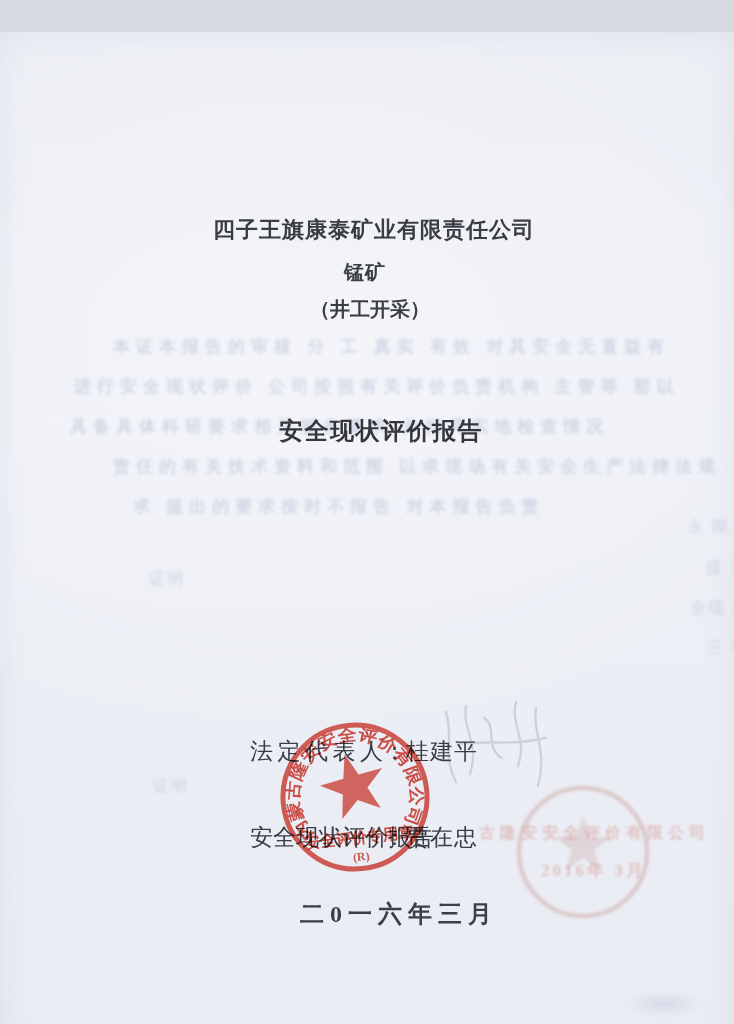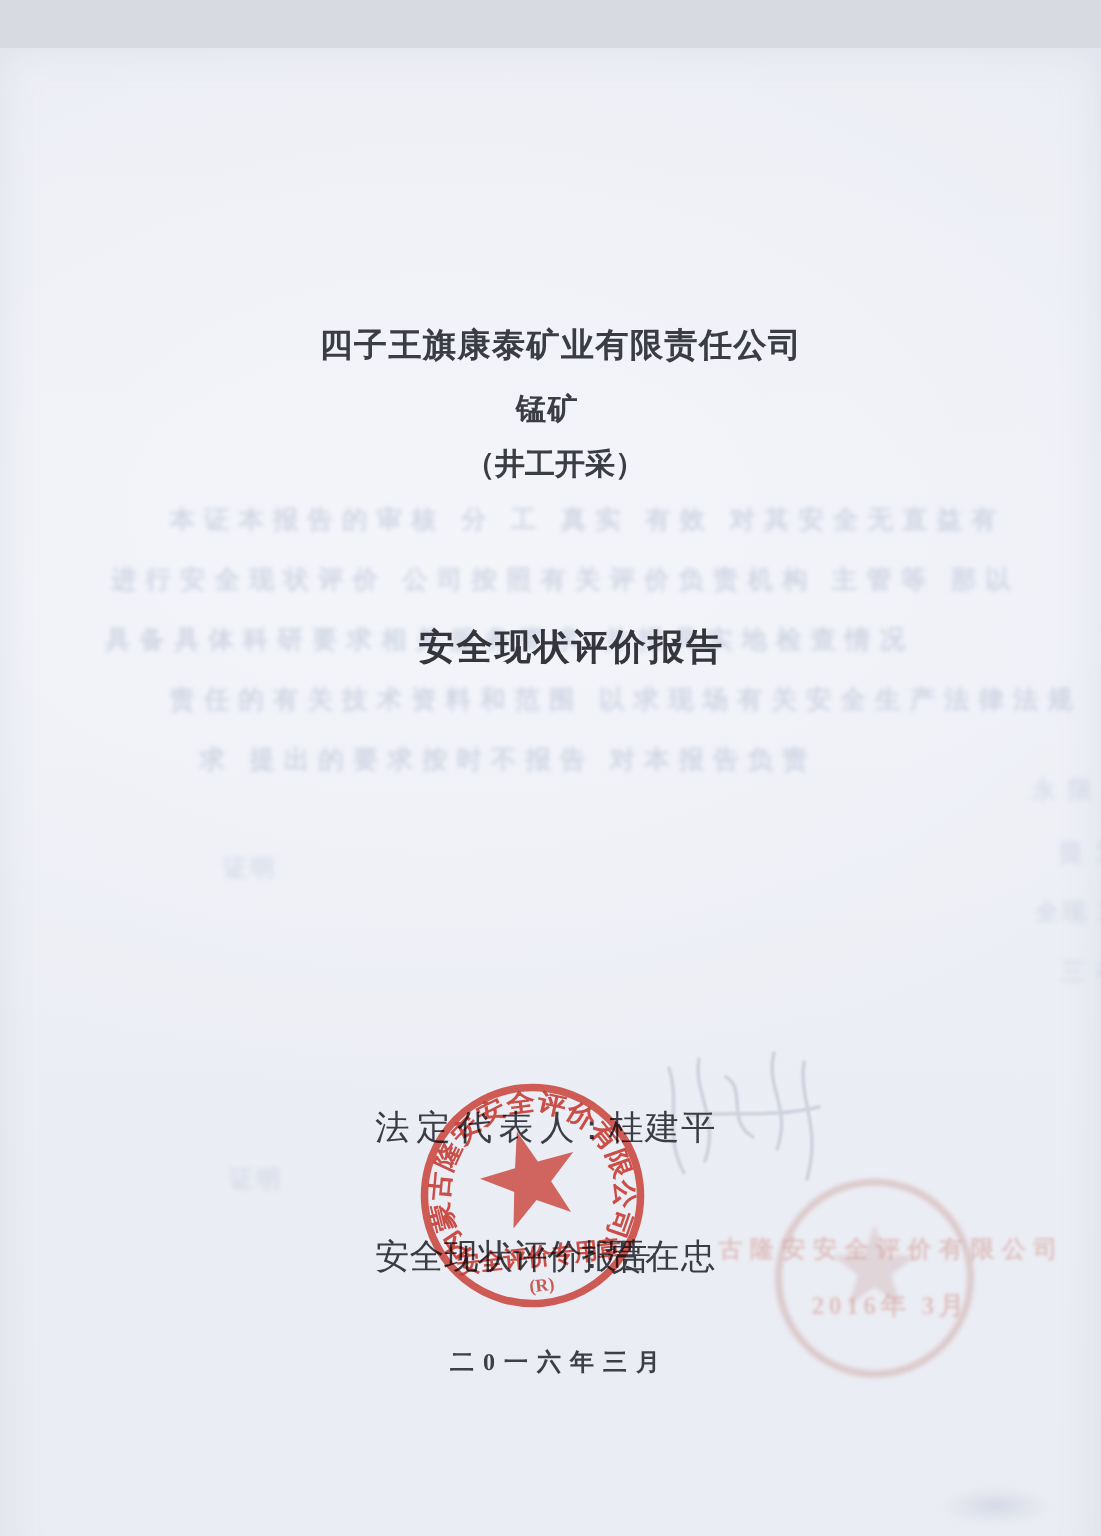--- a/index.html
+++ b/index.html
@@ -20,21 +20,21 @@
   
   .ink{color:#3b3d44;}
   .company-line{top:183px;left:0;width:734px;text-align:center;transform:translateX(7px);
     font-size:22px;font-weight:bold;letter-spacing:1px;}
   .mine-line{top:227px;left:0;width:734px;text-align:center;transform:translateX(-2px);
     font-size:20px;font-weight:bold;letter-spacing:1px;}
   .method-line{top:264px;left:0;width:734px;text-align:center;transform:translateX(3px);
     font-size:20px;font-weight:bold;}
   .report-title{top:383px;left:0;width:734px;text-align:center;transform:translateX(14px);
     font-size:24px;font-weight:bold;letter-spacing:1.5px;color:#34363c;}
-  .date-line{top:866px;left:300px;font-size:16px;font-weight:bold;letter-spacing:6px;color:#3d3f46;}
+  .date-line{top:866px;left:300px;font-size:24px;font-weight:bold;letter-spacing:6px;color:#3d3f46;}
   
   .sig-row{left:250px;font-size:23px;font-weight:normal;color:#3b3d44;}
   .sig-row .role{display:inline-block;width:133px;text-align:justify;text-align-last:justify;vertical-align:top;}
   .sig-row .name{letter-spacing:1px;}
   
   .ghost{color:#b9c1d6;opacity:.55;filter:blur(1.4px);font-size:17px;font-weight:bold;letter-spacing:6px;}
   .ghost-sm{color:#bfc7da;opacity:.45;filter:blur(1.6px);font-size:16px;font-weight:bold;letter-spacing:2px;}
   .ghost-red{color:#d49a93;opacity:.5;filter:blur(1.2px);font-weight:bold;}
   .smudge{width:72px;height:24px;border-radius:50%;
     background:radial-gradient(ellipse at center, rgba(173,181,205,.35), rgba(173,181,205,0) 70%);

